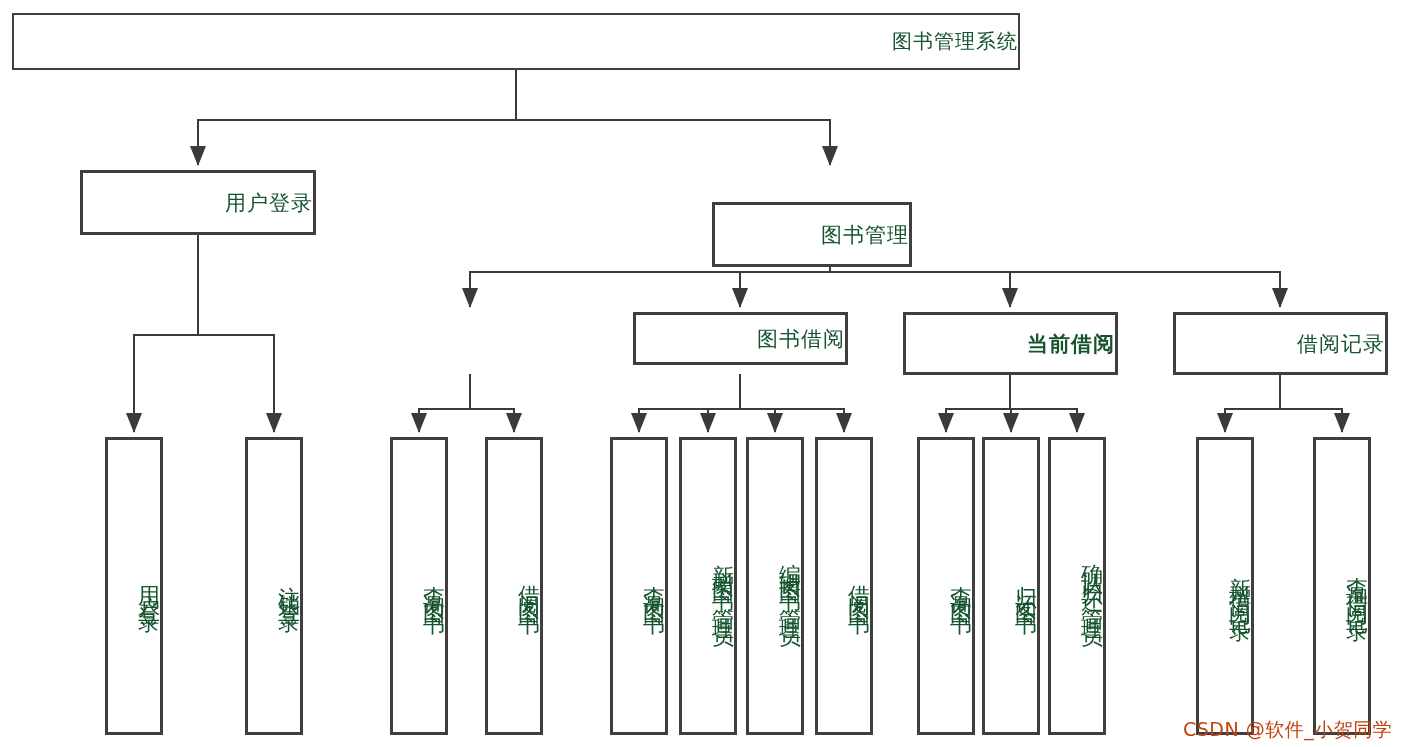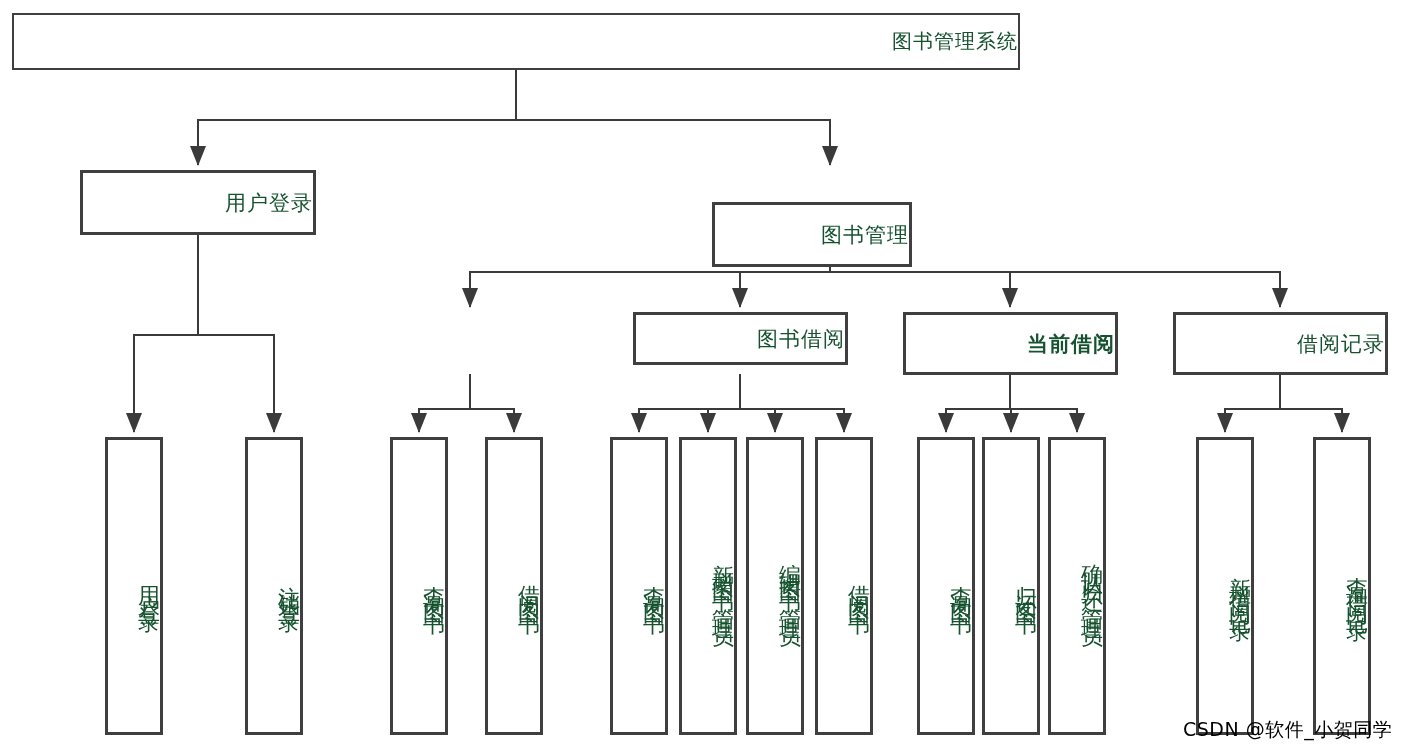--- a/index.html
+++ b/index.html
@@ -72,21 +72,21 @@
   .l9  { left: 917px; }
   .l10 { left: 982px; }
   .l11 { left: 1048px; }
   .l12 { left: 1196px; }
   .l13 { left: 1313px; }
   .watermark {
     position: absolute;
     left: 1183px;
     top: 717px;
     font-size: 19px;
-    color: #000000;
+    color: #c2410c;
     letter-spacing: 0.5px;
     white-space: nowrap;
   }
 </style>
 </head>
 <body>
 
 <div class="stage">
 
   <svg class="wires" viewBox="0 0 1405 747" xmlns="http://www.w3.org/2000/svg">

